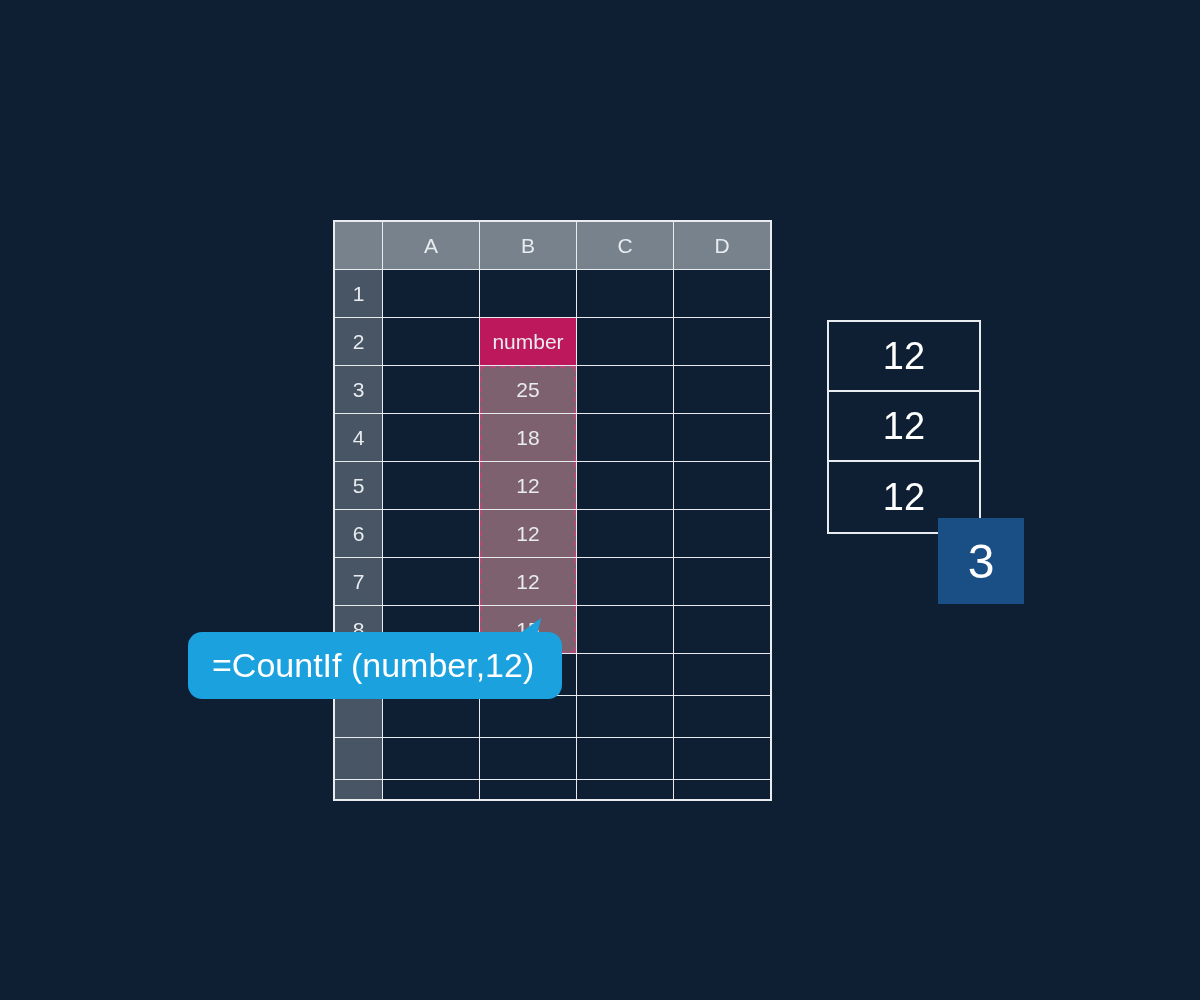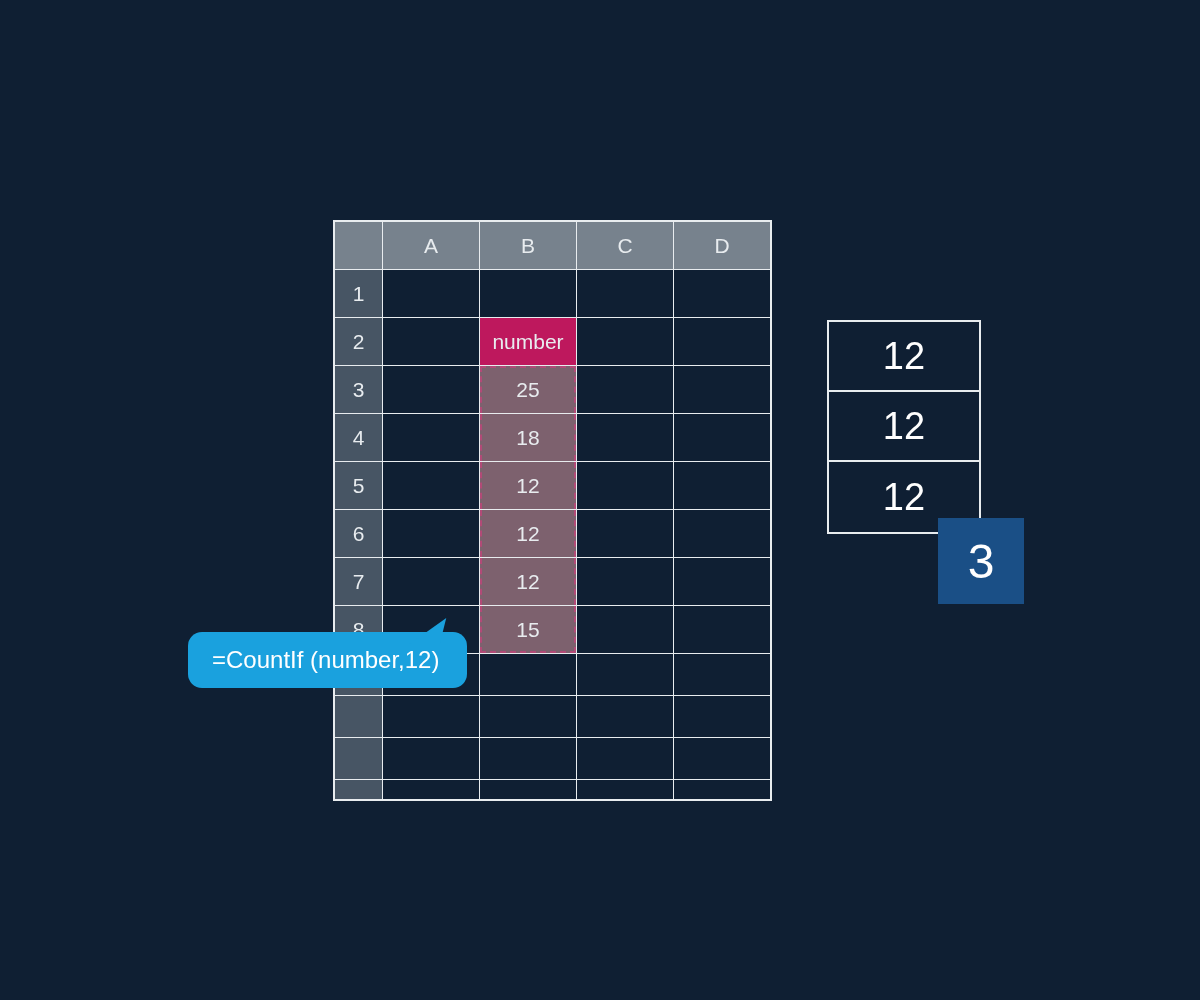--- a/index.html
+++ b/index.html
@@ -86,21 +86,21 @@
   
   .formula-wrap {
     position: absolute;
     top: 632px;
     left: 188px;
     pointer-events: none;
   }
   .formula-bubble {
     background: #1aa1de;
     color: #fff;
-    font-size: 24px;
+    font-size: 34px;
     font-weight: 400;
     padding: 14px 28px 14px 24px;
     border-radius: 14px;
     white-space: nowrap;
     position: relative;
   }
   .formula-tail {
     position: absolute;
     top: -14px;
     right: 22px;

